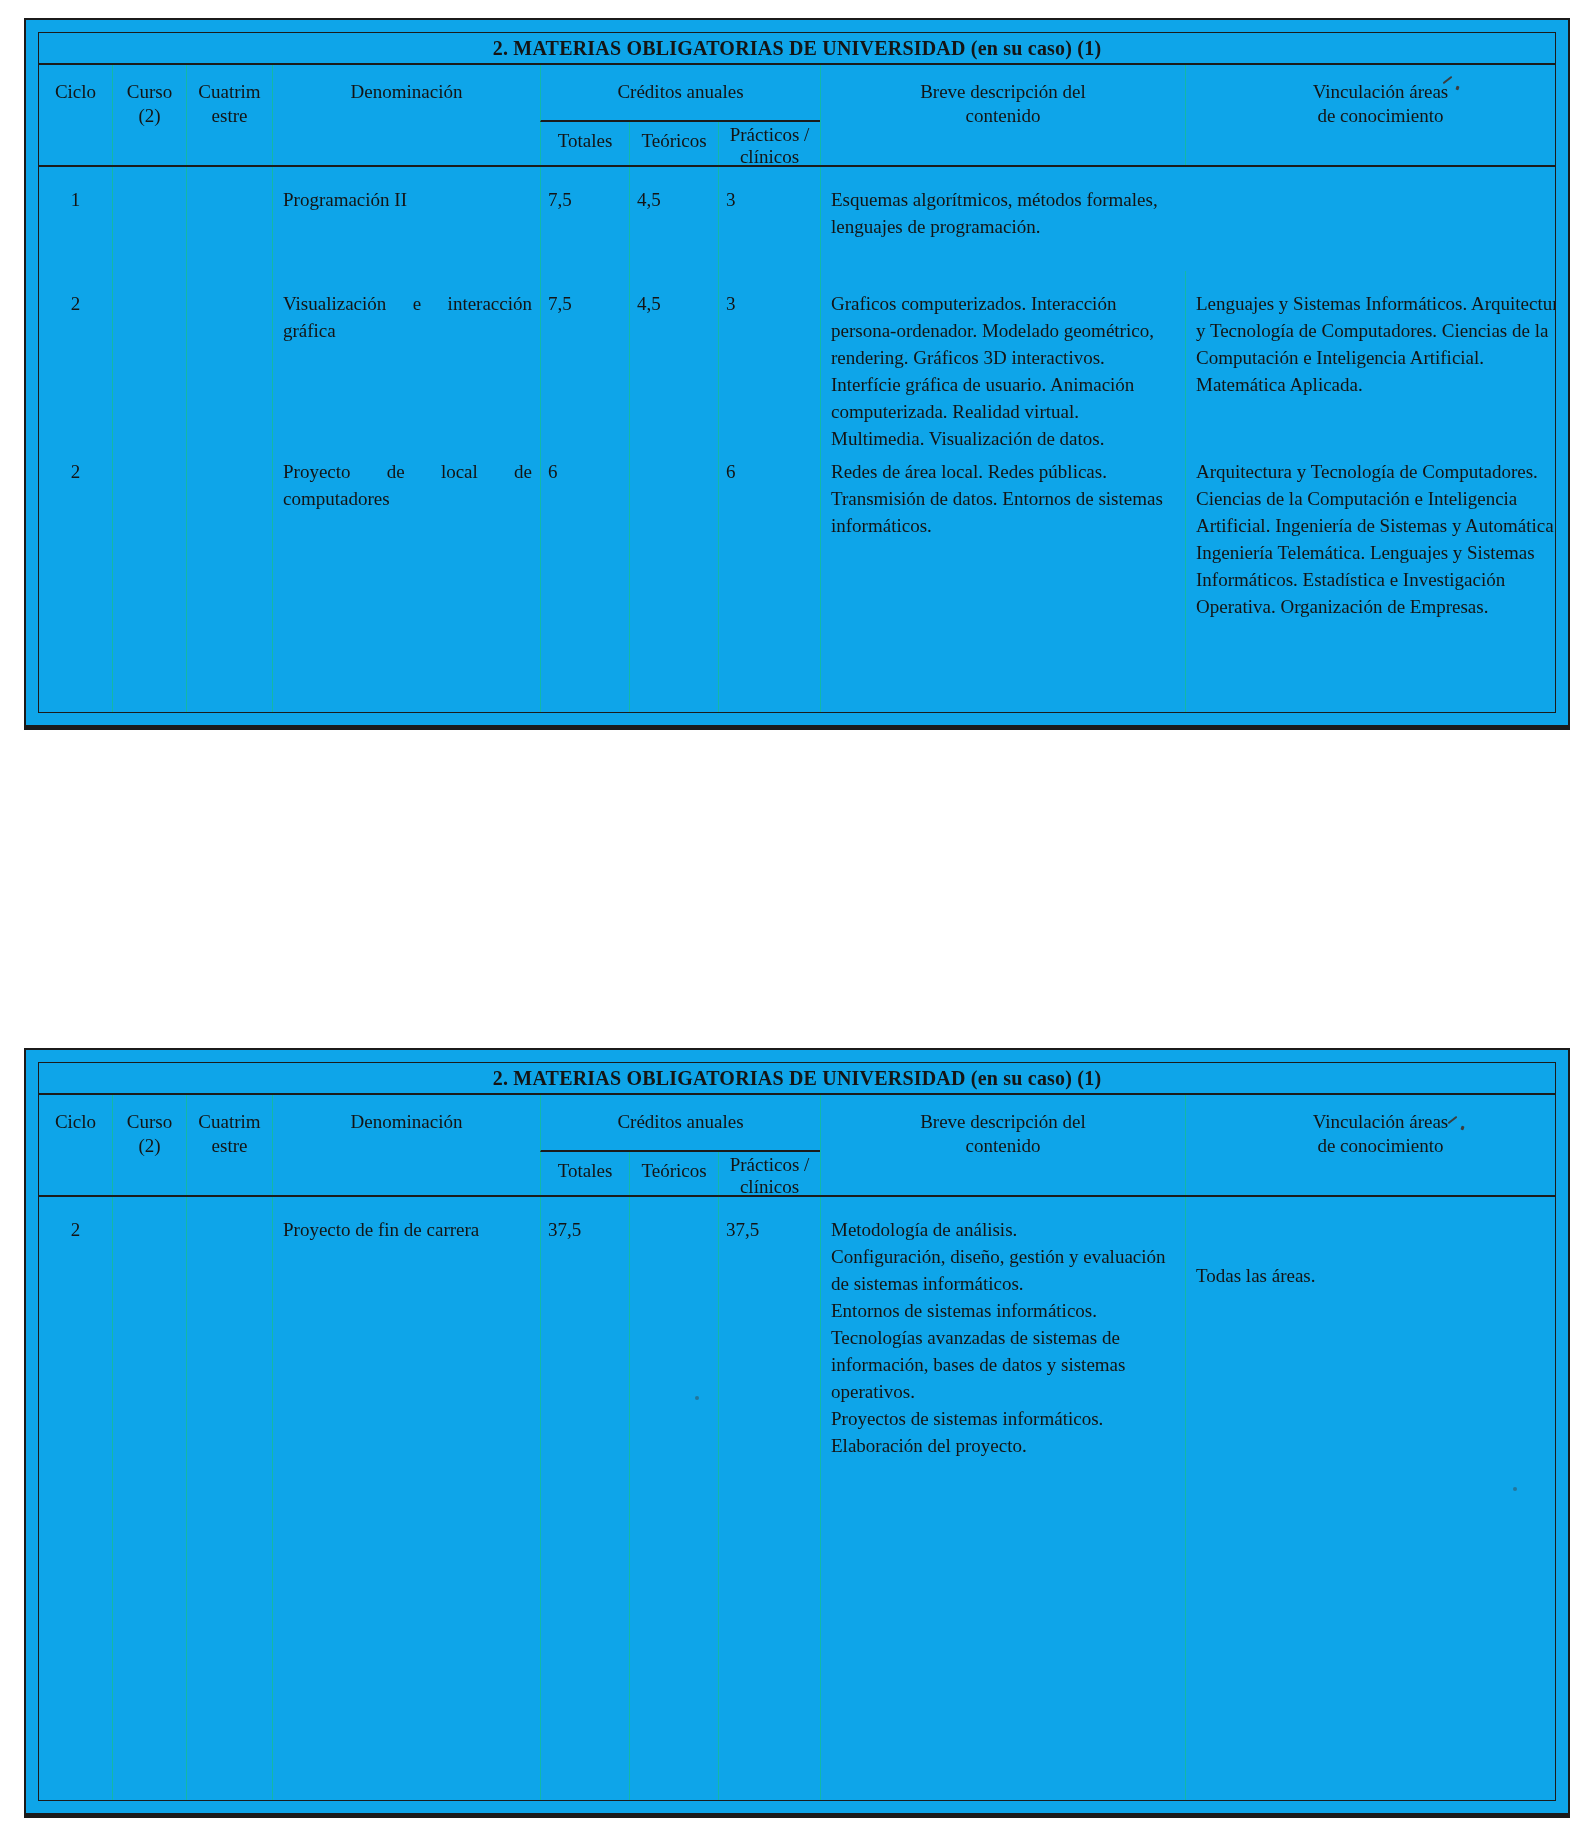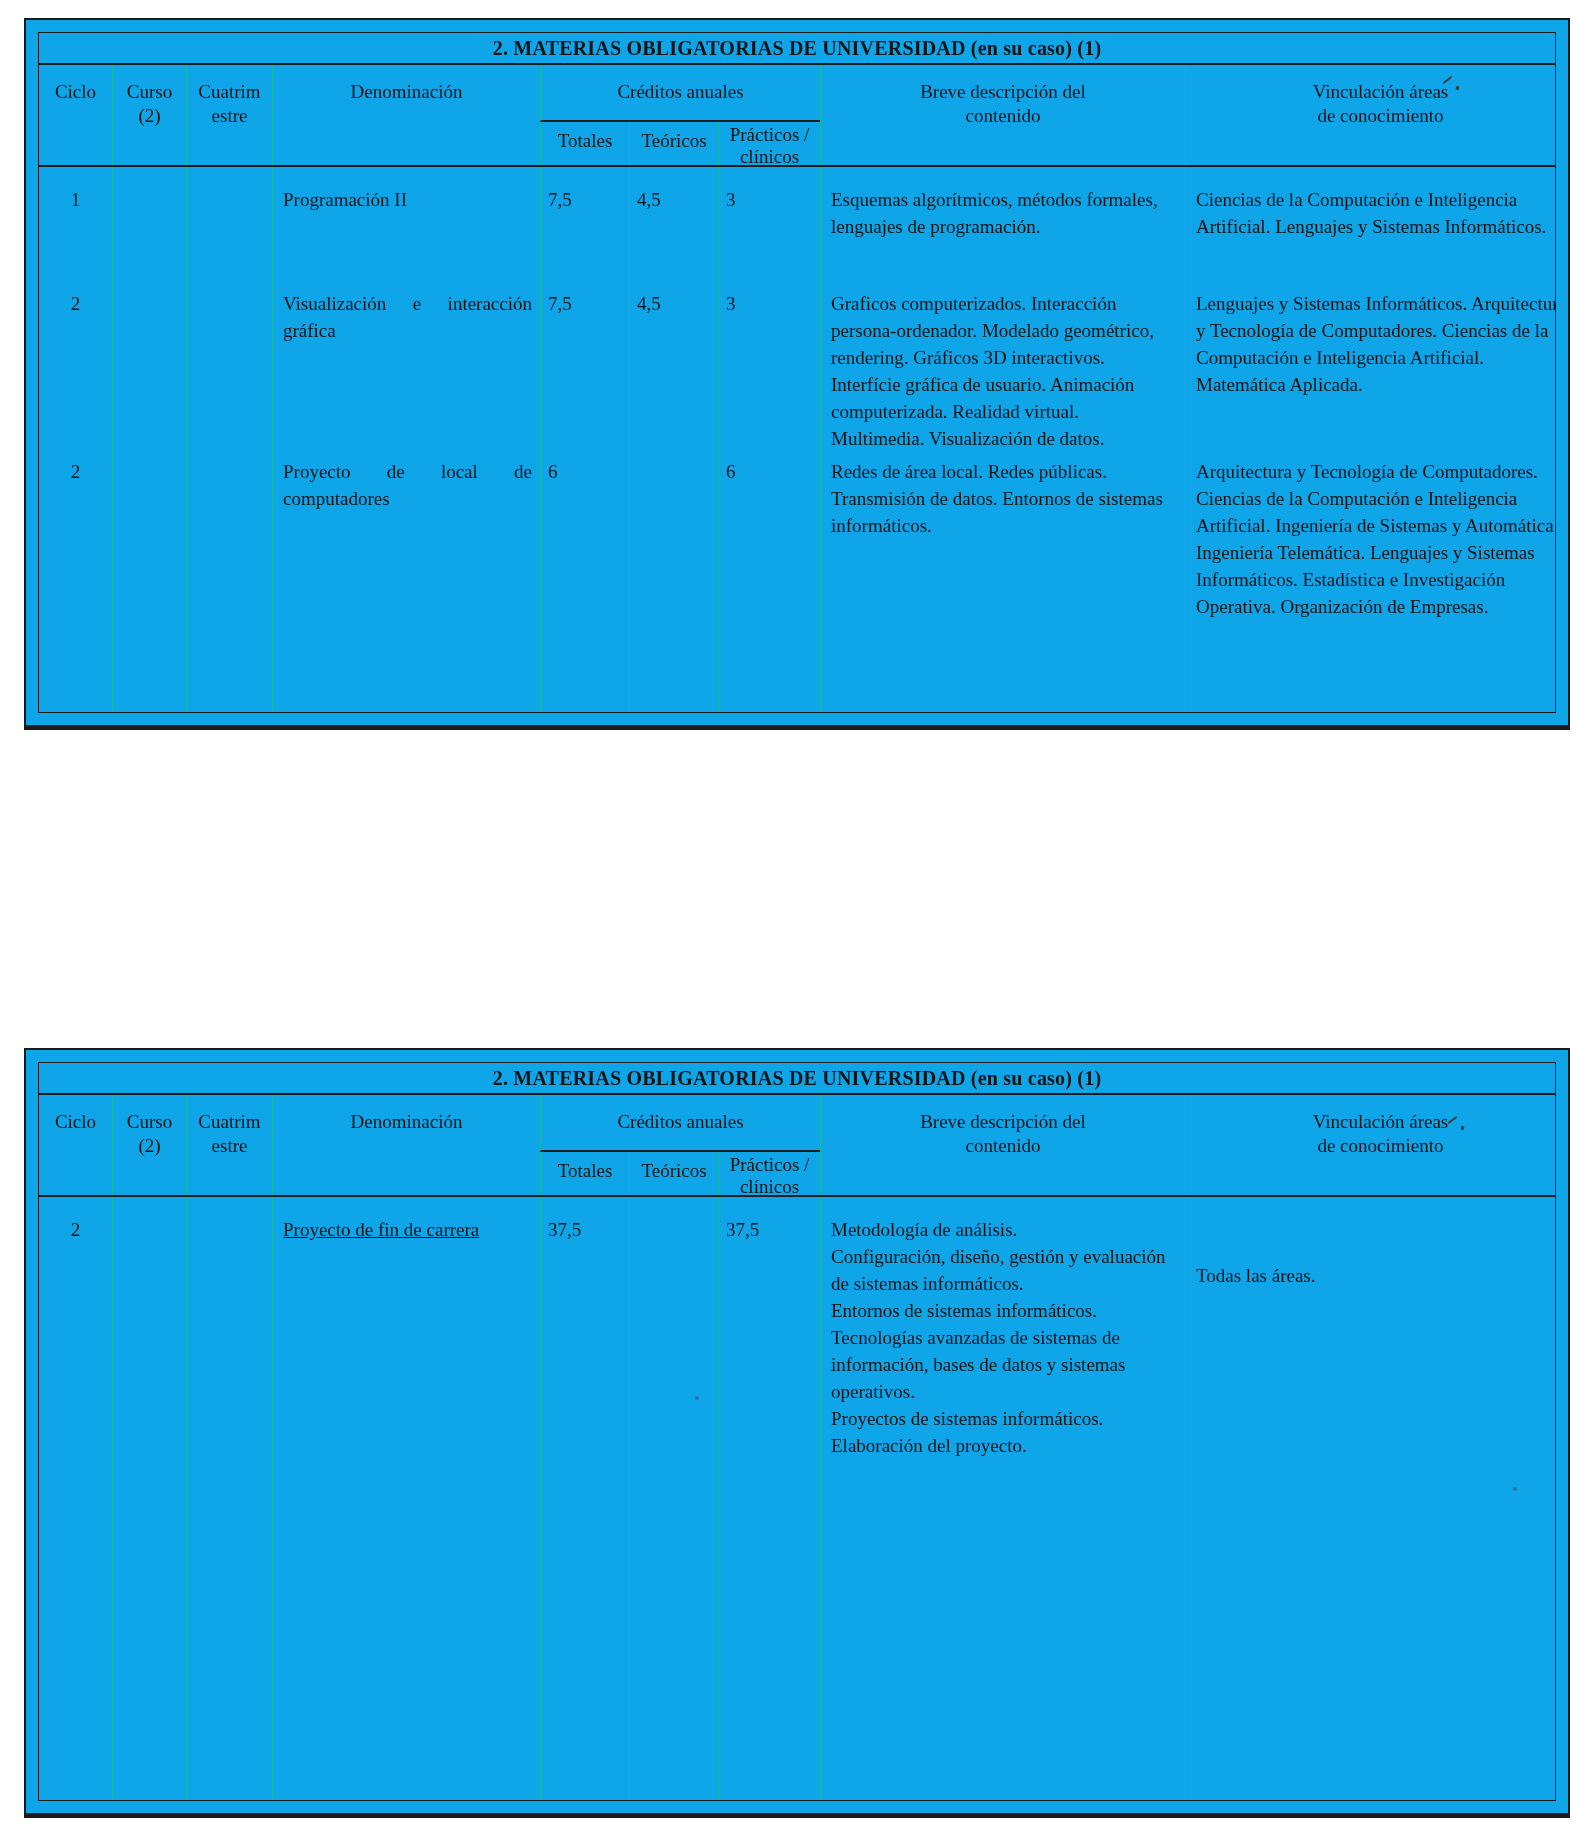--- a/index.html
+++ b/index.html
@@ -85,21 +85,20 @@
     <div class="grid body-grid bg1">
 
       <div class="bcell ciclo" style="grid-column:1;grid-row:1;">1</div>
       <div class="bcell bl" style="grid-column:2;grid-row:1;"></div>
       <div class="bcell bl" style="grid-column:3;grid-row:1;"></div>
       <div class="bcell bl denom" style="grid-column:4;grid-row:1;">Programación II</div>
       <div class="bcell bl num" style="grid-column:5;grid-row:1;">7,5</div>
       <div class="bcell bl num" style="grid-column:6;grid-row:1;">4,5</div>
       <div class="bcell bl num" style="grid-column:7;grid-row:1;">3</div>
       <div class="bcell bl" style="grid-column:8;grid-row:1;">Esquemas algorítmicos, métodos formales, lenguajes de programación.</div>
-      <div class="bcell bl" style="grid-column:9;grid-row:1;">Ciencias de la Computación e Inteligencia Artificial. Lenguajes y Sistemas Informáticos.</div>
 
       <div class="bcell ciclo" style="grid-column:1;grid-row:2;">2</div>
       <div class="bcell bl" style="grid-column:2;grid-row:2;"></div>
       <div class="bcell bl" style="grid-column:3;grid-row:2;"></div>
       <div class="bcell bl denom" style="grid-column:4;grid-row:2;">Visualización e interacción gráfica</div>
       <div class="bcell bl num" style="grid-column:5;grid-row:2;">7,5</div>
       <div class="bcell bl num" style="grid-column:6;grid-row:2;">4,5</div>
       <div class="bcell bl num" style="grid-column:7;grid-row:2;">3</div>
       <div class="bcell bl" style="grid-column:8;grid-row:2;">Graficos computerizados. Interacción persona-ordenador. Modelado geométrico, rendering. Gráficos 3D interactivos. Interfície gráfica de usuario. Animación computerizada. Realidad virtual. Multimedia. Visualización de datos.</div>
       <div class="bcell bl" style="grid-column:9;grid-row:2;">Lenguajes y Sistemas Informáticos. Arquitectura y Tecnología de Computadores. Ciencias de la Computación e Inteligencia Artificial. Matemática Aplicada.</div>
@@ -136,21 +135,21 @@
       <div class="hcell bl pre" style="grid-column:8;grid-row:1/3;">Breve descripción del
 contenido</div>
       <div class="hcell bl pre" style="grid-column:9;grid-row:1/3;">Vinculación áreas
 de conocimiento</div>
     </div>
 
     <div class="grid body-grid bg2">
       <div class="bcell ciclo" style="grid-column:1;grid-row:1;">2</div>
       <div class="bcell bl" style="grid-column:2;grid-row:1;"></div>
       <div class="bcell bl" style="grid-column:3;grid-row:1;"></div>
-      <div class="bcell bl denom" style="grid-column:4;grid-row:1;text-decoration:underline;">Proyecto de fin de carrera</div>
+      <div class="bcell bl denom" style="grid-column:4;grid-row:1;">Proyecto de fin de carrera</div>
       <div class="bcell bl num" style="grid-column:5;grid-row:1;">37,5</div>
       <div class="bcell bl num" style="grid-column:6;grid-row:1;"></div>
       <div class="bcell bl num" style="grid-column:7;grid-row:1;">37,5</div>
       <div class="bcell bl pad-extra" style="grid-column:9;grid-row:1;">Todas las áreas.</div>
       <div class="bcell bl pre" style="grid-column:8;grid-row:1;">Metodología de análisis.
 Configuración, diseño, gestión y evaluación de sistemas informáticos.
 Entornos de sistemas informáticos.
 Tecnologías avanzadas de sistemas de información, bases de datos y sistemas operativos.
 Proyectos de sistemas informáticos.
 Elaboración del proyecto.</div>

